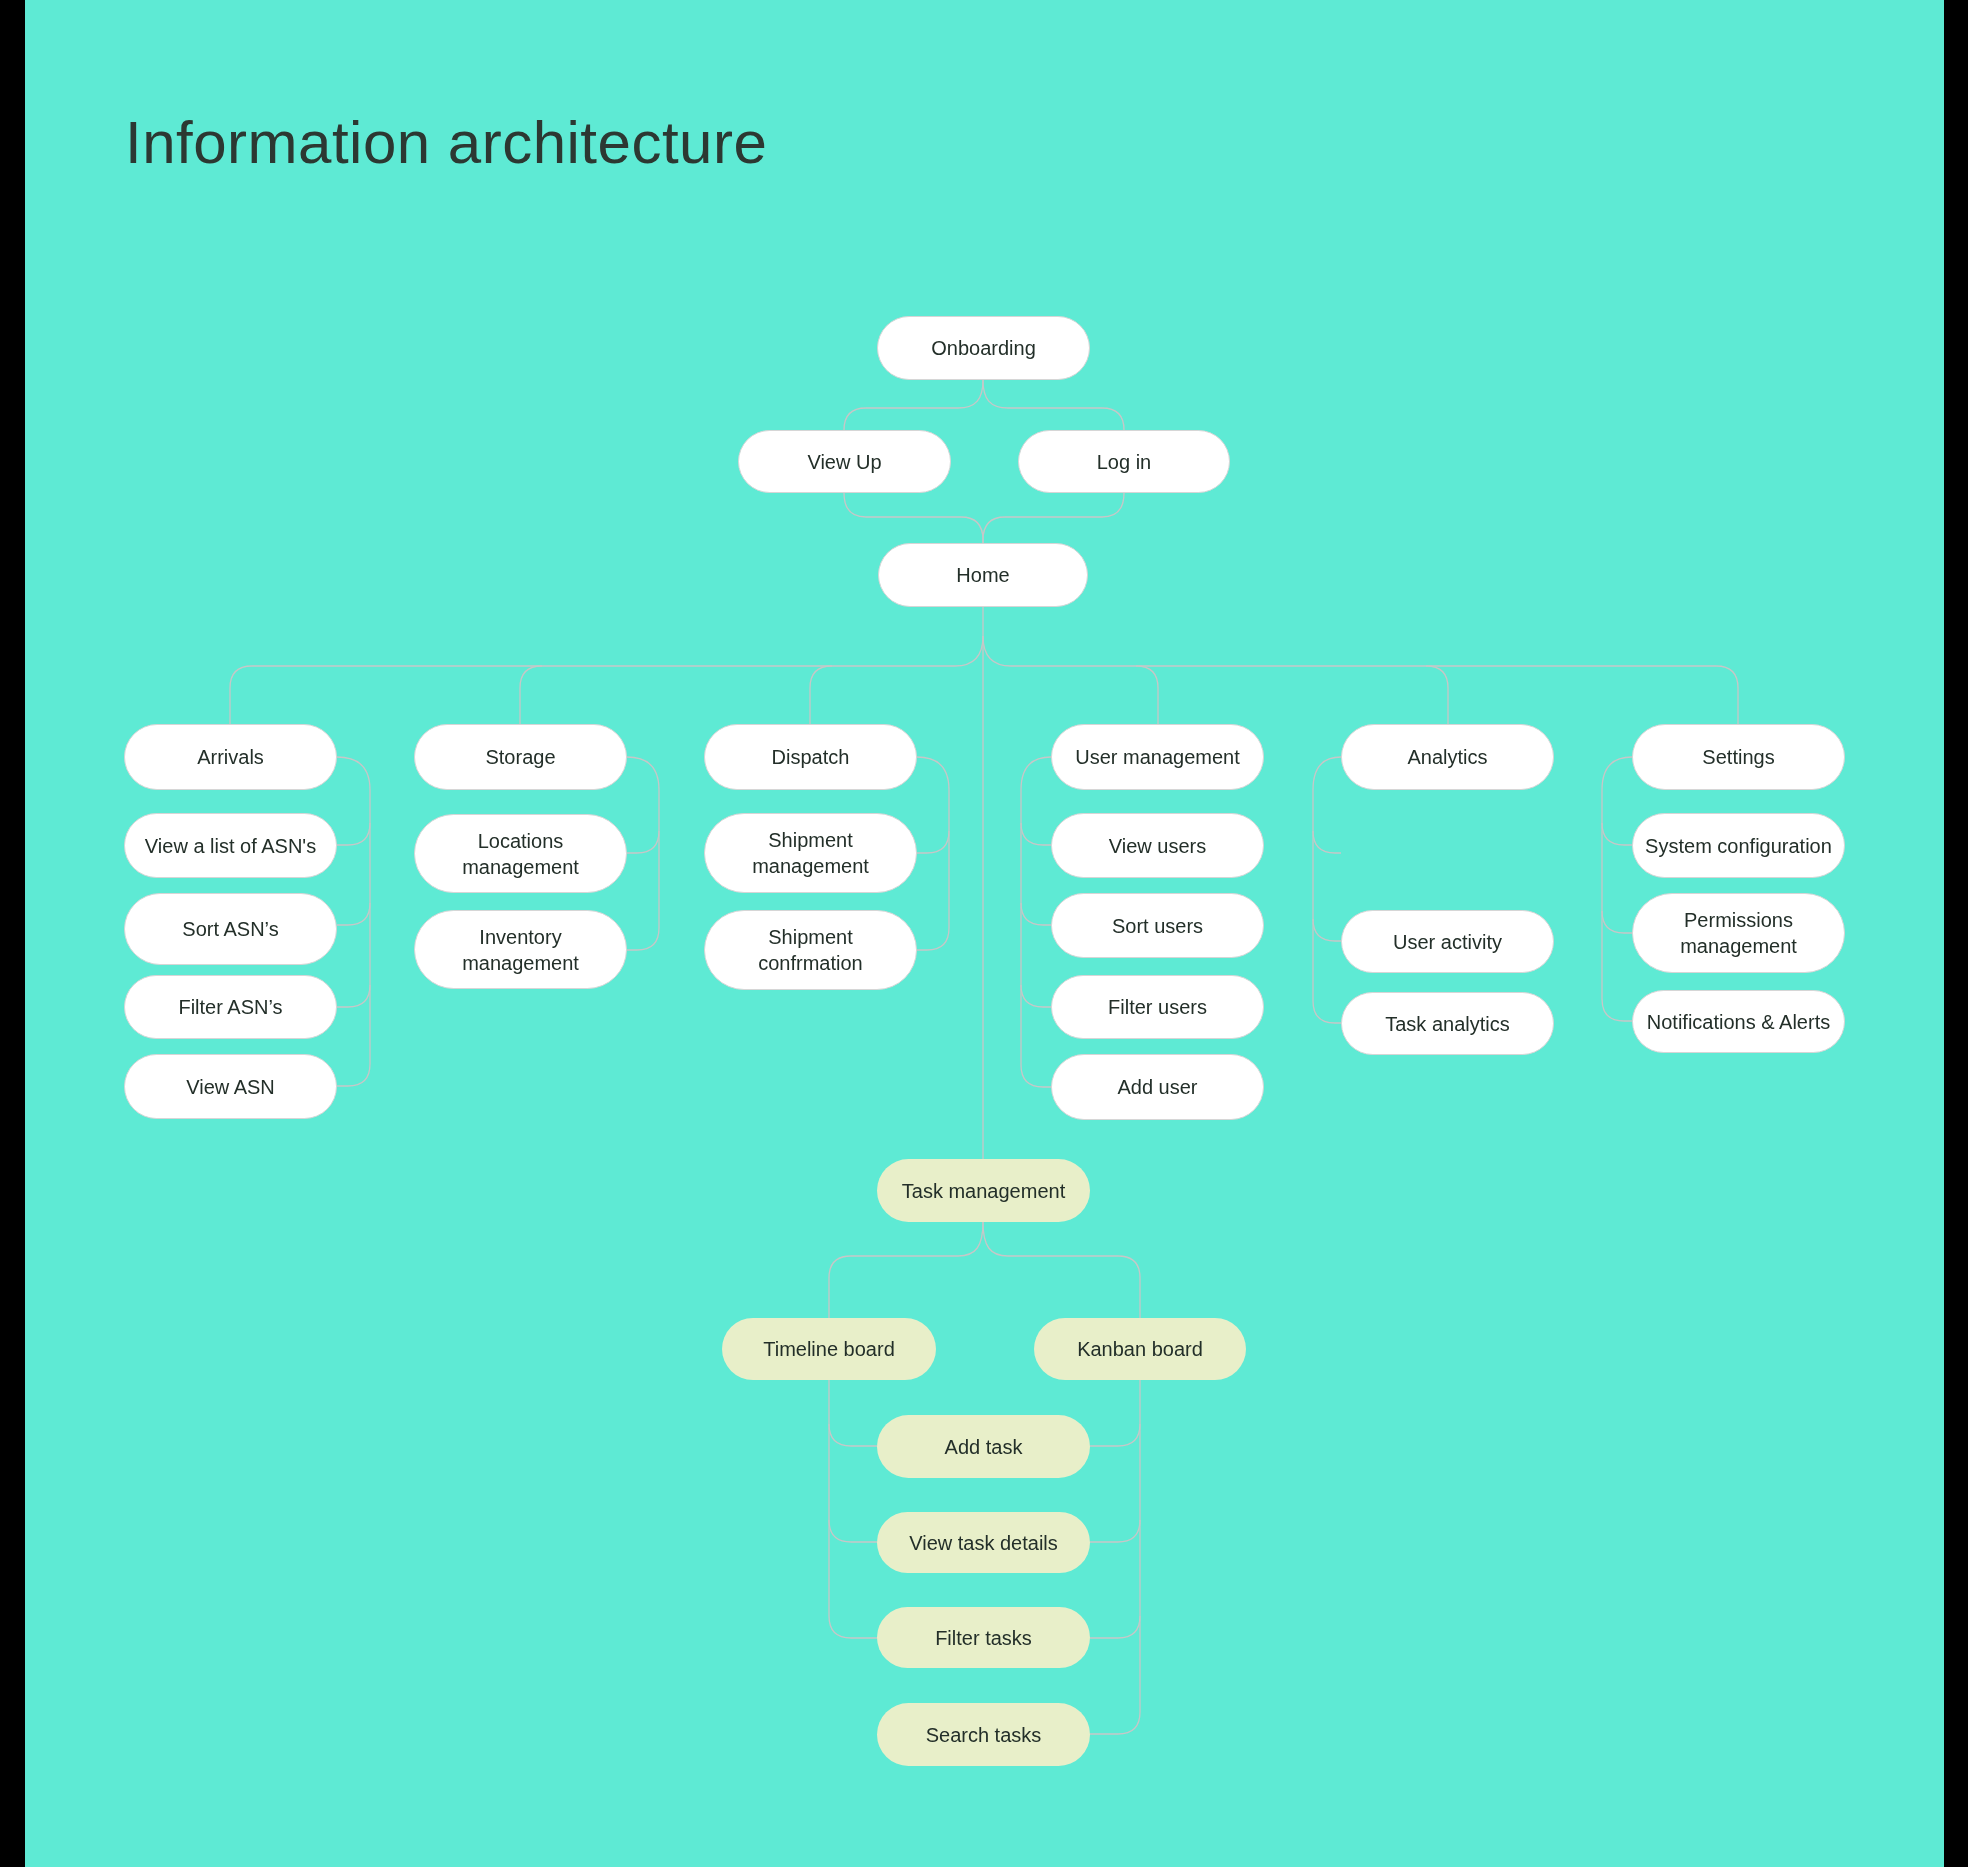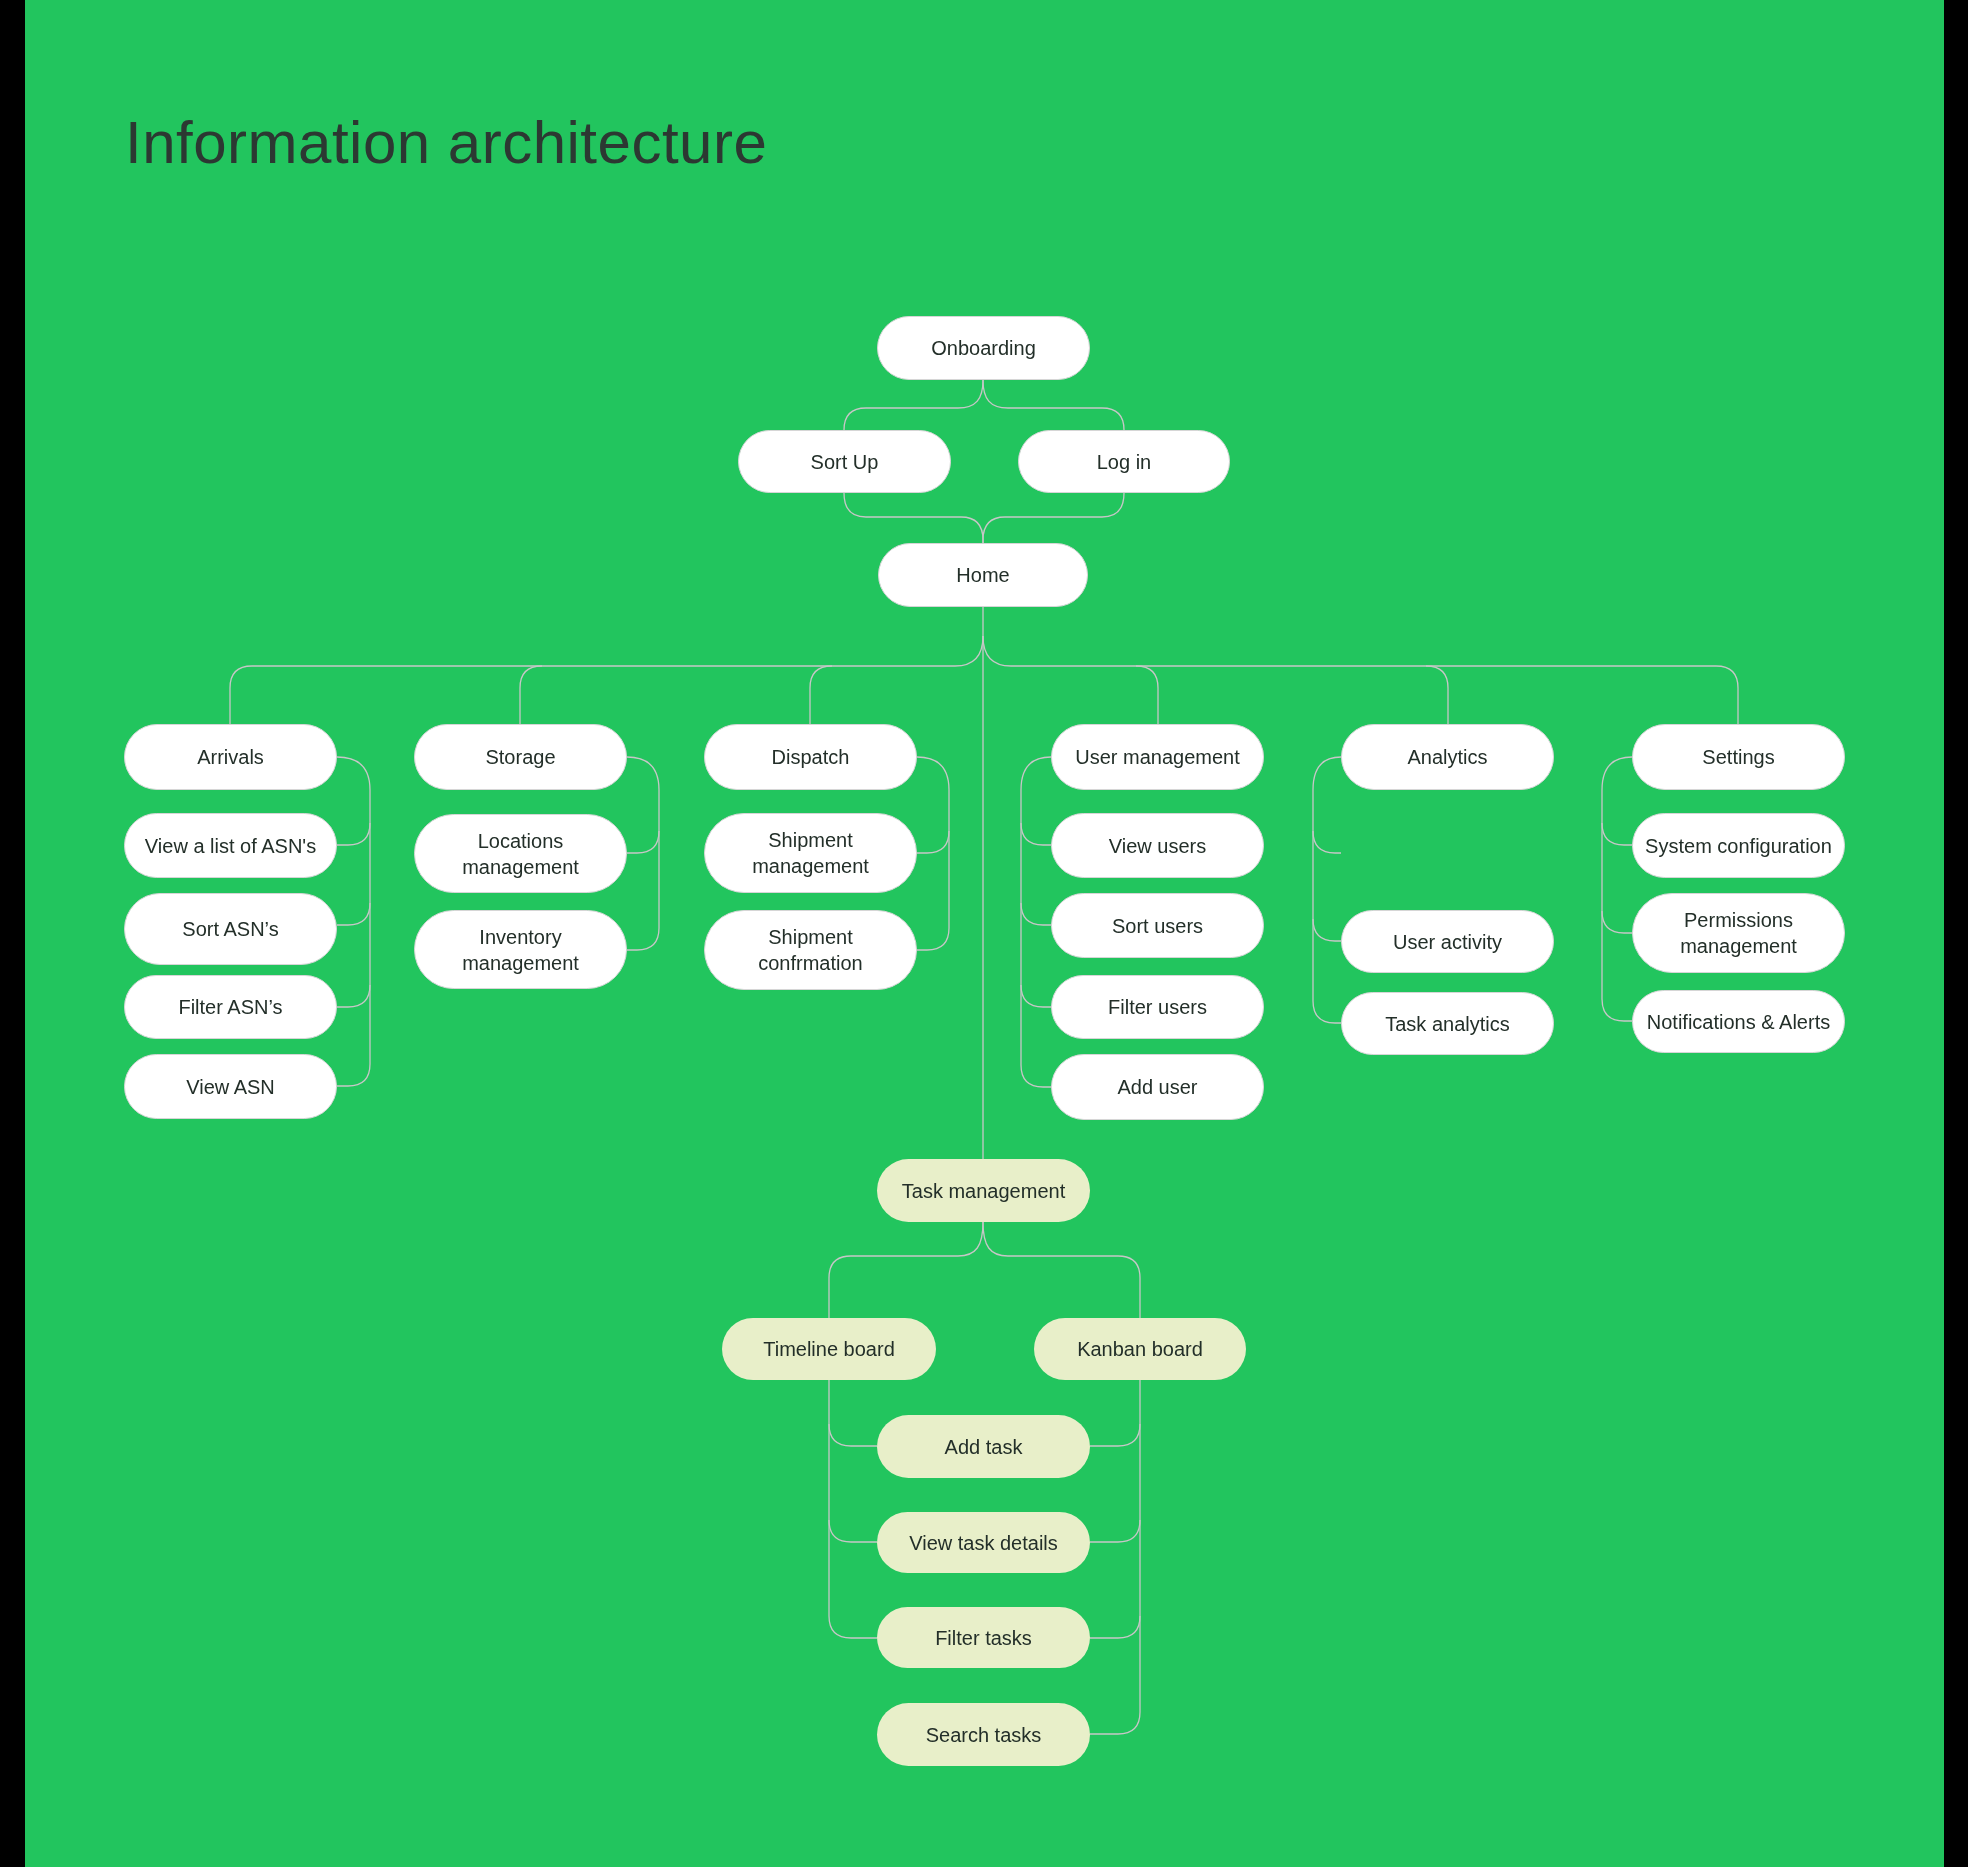--- a/index.html
+++ b/index.html
@@ -1,19 +1,19 @@
 <!DOCTYPE html>
 <html><head>
 <meta charset="utf-8">
 <style>
   html,body{margin:0;padding:0;background:#ffffff;}
   .canvas{
     position:relative;
     width:1968px;height:1867px;
-    background:#22c55e;
+    background:#5eead4;
     overflow:hidden;
     font-family:"Liberation Sans","DejaVu Sans",sans-serif;
   }
   .edge-bar{
     position:absolute;top:0;height:100%;width:25px;background:#000000;
   }
   .edge-bar.left{left:0;}
   .edge-bar.right{right:0;width:24px;}
   .page-title{
     position:absolute;left:125px;top:108px;
@@ -100,21 +100,21 @@
     <path d="M 1140 1380 L 1140 1712 Q 1140 1734 1118 1734 L 1090 1734"></path>
     <path d="M 1140 1424 Q 1140 1446 1118 1446 L 1090 1446"></path>
     <path d="M 1140 1520 Q 1140 1542 1118 1542 L 1090 1542"></path>
     <path d="M 1140 1616 Q 1140 1638 1118 1638 L 1090 1638"></path>
   </svg>
 
   <div class="node" style="left:877px;top:316px;width:213px;height:64px">
       <span>Onboarding</span>
     </div>
   <div class="node" style="left:738px;top:430px;width:213px;height:63px">
-      <span>Sort Up</span>
+      <span>View Up</span>
     </div>
   <div class="node" style="left:1018px;top:430px;width:212px;height:63px">
       <span>Log in</span>
     </div>
   <div class="node" style="left:878px;top:543px;width:210px;height:64px">
       <span>Home</span>
     </div>
 
   <div class="node" style="left:124px;top:724px;width:213px;height:66px">
       <span>Arrivals</span>

